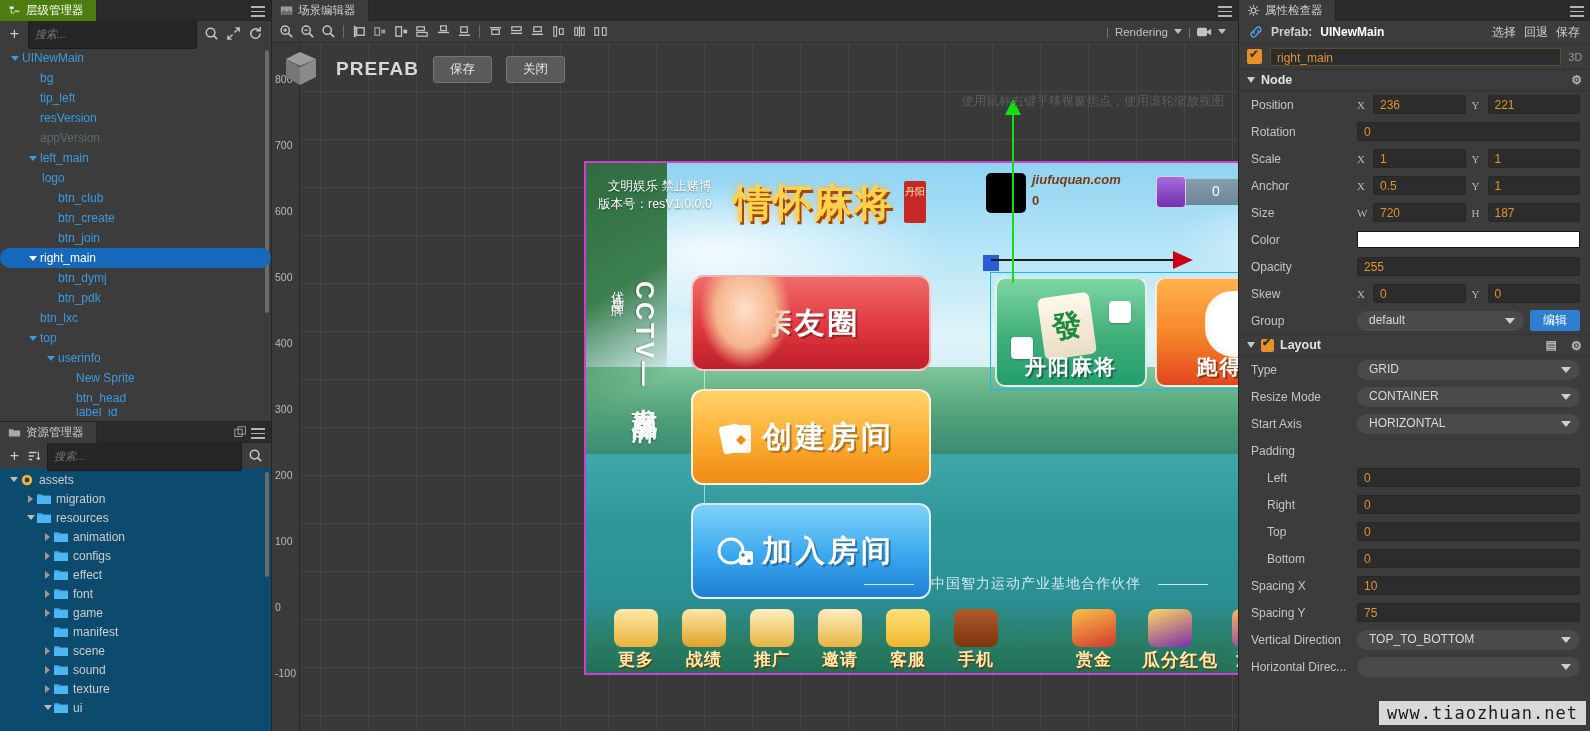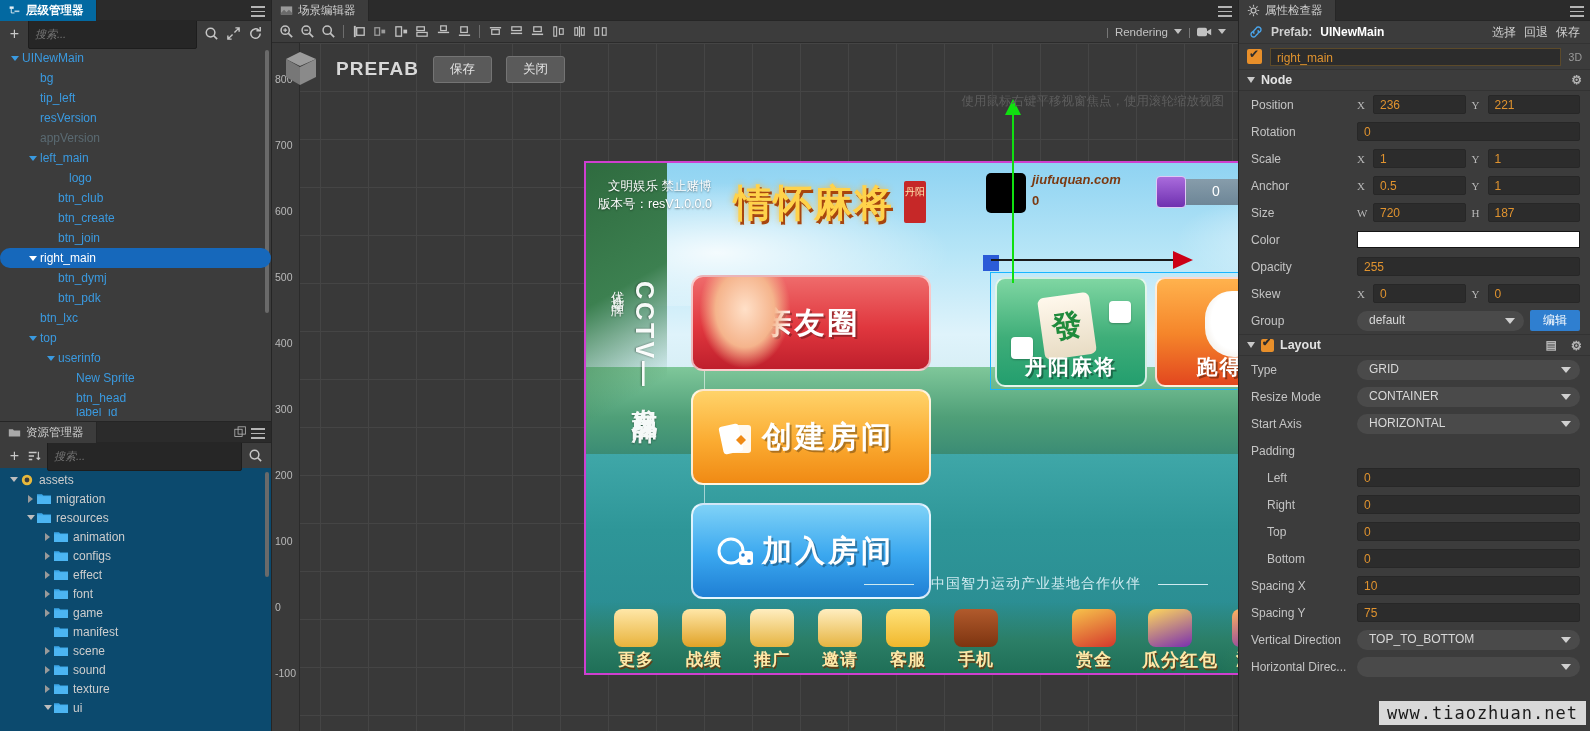--- a/index.html
+++ b/index.html
@@ -4,21 +4,21 @@
 <style>
   * { box-sizing: border-box; margin:0; padding:0; }
   html,body{ width:1590px; height:731px; overflow:hidden; background:#2b2b2b;
     font-family:"Liberation Sans", sans-serif; }
   .app { position:relative; width:1590px; height:731px; display:flex; }
   .tabbar { height:21px; background:#2b2b2b; display:flex; align-items:stretch;
             position:relative; border-bottom:1px solid #262626; }
   .tab { display:flex; align-items:center; gap:5px; padding:0 12px 0 8px;
          font-size:11.5px; color:#cfcfcf; background:#3c3c3c; height:21px;
          border-right:1px solid #262626; }
-  .tab.active-blue { background:#0369a1; color:#fff; font-weight:bold;justify-content:center; }
+  .tab.active-blue { background:#4d7c0f; color:#fff; font-weight:normal;justify-content:center; }
   .tab .t-ico { width:13px; height:13px; display:inline-block; }
   .hamb { position:absolute; right:6px; top:3px; width:14px; height:14px; }
   .hamb span{ display:block; height:1.5px; background:#b4b4b4; margin:3px 0; }
 
   
   .left-col { width:272px; height:731px; display:flex; flex-direction:column;
               background:#3c3c3c; border-right:1px solid #252525; }
   .hier { height:422px; display:flex; flex-direction:column; background:#3c3c3c;
           border-bottom:1px solid #252525; position:relative; }
   .searchrow { height:25px; display:flex; align-items:center; gap:7px;
@@ -312,21 +312,21 @@
             <span class="tlabel">resVersion</span>
           </div>
           <div class="trow dim" style="padding-left: 28px;">
             <span class="arrow "></span>
             <span class="tlabel">appVersion</span>
           </div>
           <div class="trow" style="padding-left: 28px;">
             <span class="arrow down"></span>
             <span class="tlabel">left_main</span>
           </div>
-          <div class="trow" style="padding-left: 57px;">
+          <div class="trow" style="padding-left: 30px;">
             <span class="arrow "></span>
             <span class="tlabel">logo</span>
           </div>
           <div class="trow" style="padding-left: 46px;">
             <span class="arrow "></span>
             <span class="tlabel">btn_club</span>
           </div>
           <div class="trow" style="padding-left: 46px;">
             <span class="arrow "></span>
             <span class="tlabel">btn_create</span>

